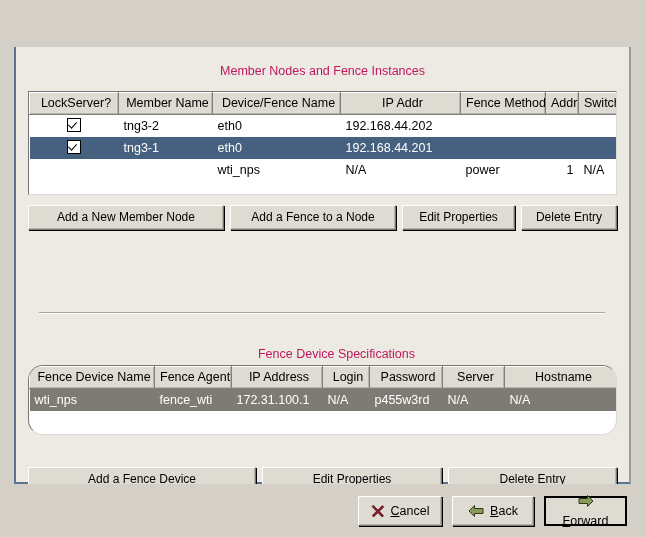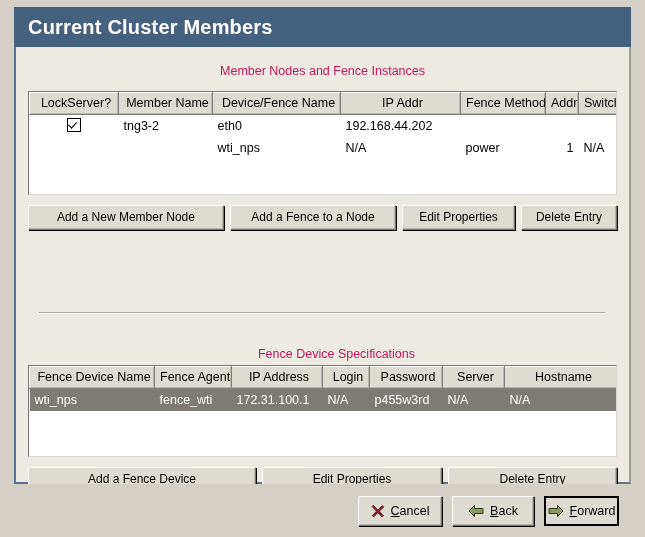--- a/index.html
+++ b/index.html
@@ -185,23 +185,20 @@
     box-shadow: none;
   }
   .navbtn .lbl u { text-decoration: underline; }
   .icon-svg { display: block; }
 </style>
 </head>
 <body>
 
 <div class="window">
 
-  <div class="titlebar">
-    <span class="title-text">Current Cluster Members</span>
-  </div>
 
   <div class="content-panel">
 
     <div class="section" style="position:absolute; left:0; top:0; width:613px;">
 
       <div class="section-title" style="position:absolute; left:0; top:17px; width:613px;">Member Nodes and Fence Instances</div>
 
       <div class="table-wrap" style="position:absolute; left:12px; top:44px; width:589px; height:104px;">
         <table class="grid">
           <colgroup>
@@ -227,20 +224,29 @@
           <tbody>
             <tr>
               <td class="center"><span class="chk"></span></td>
               <td>tng3-2</td>
               <td>eth0</td>
               <td>192.168.44.202</td>
               <td></td>
               <td class="right"></td>
               <td></td>
             </tr>
+            <tr class="row-selected-active">
+              <td class="center"><span class="chk"></span></td>
+              <td>tng3-1</td>
+              <td>eth0</td>
+              <td>192.168.44.201</td>
+              <td></td>
+              <td class="right"></td>
+              <td></td>
+            </tr>
             <tr>
               <td class="center"></td>
               <td></td>
               <td>wti_nps</td>
               <td>N/A</td>
               <td>power</td>
               <td class="right">1</td>
               <td>N/A</td>
             </tr>
           </tbody>
@@ -256,21 +262,21 @@
         </div>
       </div>
     </div>
 
     <div class="hsep" style="position:absolute; left:23px; top:265px; width:566px;"></div>
 
     <div class="section" style="position:absolute; left:0; top:265px; width:613px;">
 
       <div class="section-title" style="position:absolute; left:0; top:35px; width:641px;">Fence Device Specifications</div>
 
-      <div class="table-wrap" style="position:absolute; left:12px; top:53px; width:589px; height:92px;">
+      <div class="table-wrap" style="position:absolute; left:12px; top:53px; width:589px; height:70px;border-radius:15px;">
         <table class="grid">
           <colgroup>
             <col style="width:125px">
               <col style="width:77px">
               <col style="width:91px">
             <col style="width:47px">
               <col style="width:73px">
               <col style="width:62px">
               <col style="width:114px">
           </colgroup>
@@ -323,21 +329,21 @@
 
     <div class="navbtn" style="left:358px; width:84px;">
       <span class="icon">
         <svg class="icon-svg" width="14" height="14" viewBox="0 0 14 14">
           <path d="M2.2 1.2 L7 6 L11.2 1.6 L12.8 3 L8.4 7.3 L12.6 11.8 L11 13 L6.9 8.7 L2.6 13 L1.2 11.6 L5.5 7.3 L1 2.6 Z" fill="#8b1a2b" stroke="#3a0a12" stroke-width="0.6"></path>
         </svg>
       </span>
       <span class="lbl"><u>C</u><span>ancel</span></span>
     </div>
 
-    <div class="navbtn default" style="left:544px; width:75px;">
+    <div class="navbtn default" style="left:544px; width:83px;flex-direction:column;">
       <span class="icon">
         <svg class="icon-svg" width="16" height="14" viewBox="0 0 16 14">
           <path d="M15 7 L9.5 1.5 L9.5 4.5 L1 4.5 L1 9.5 L9.5 9.5 L9.5 12.5 Z" fill="#8a9a5b" stroke="#2f3a1a" stroke-width="1"></path>
         </svg>
       </span>
       <span class="lbl"><u>F</u><span>orward</span></span>
     </div>
 
   </div>
 

